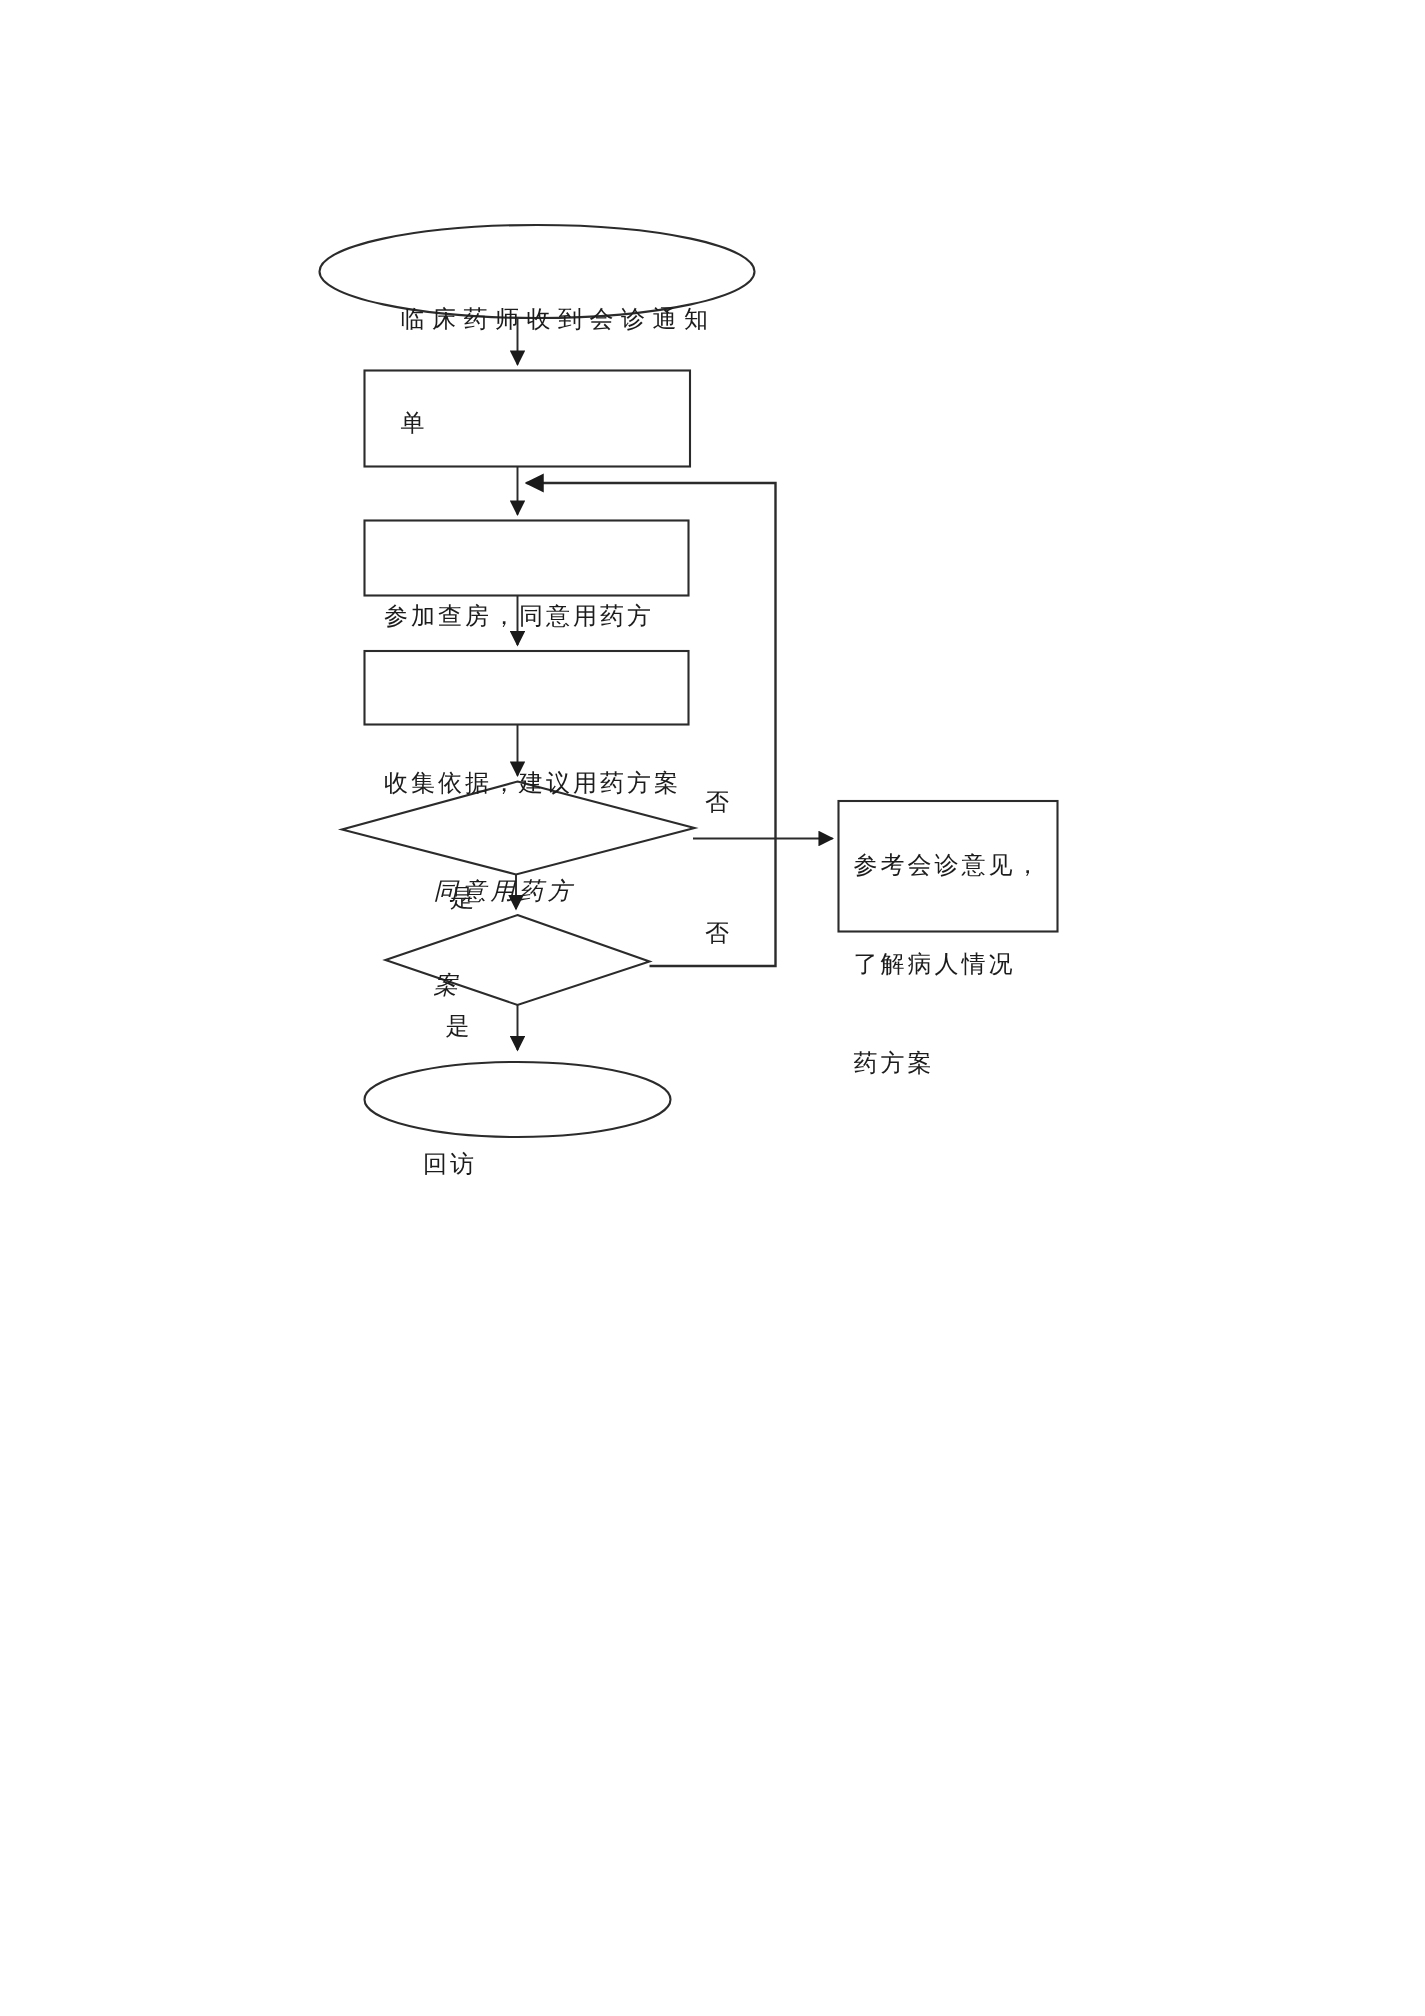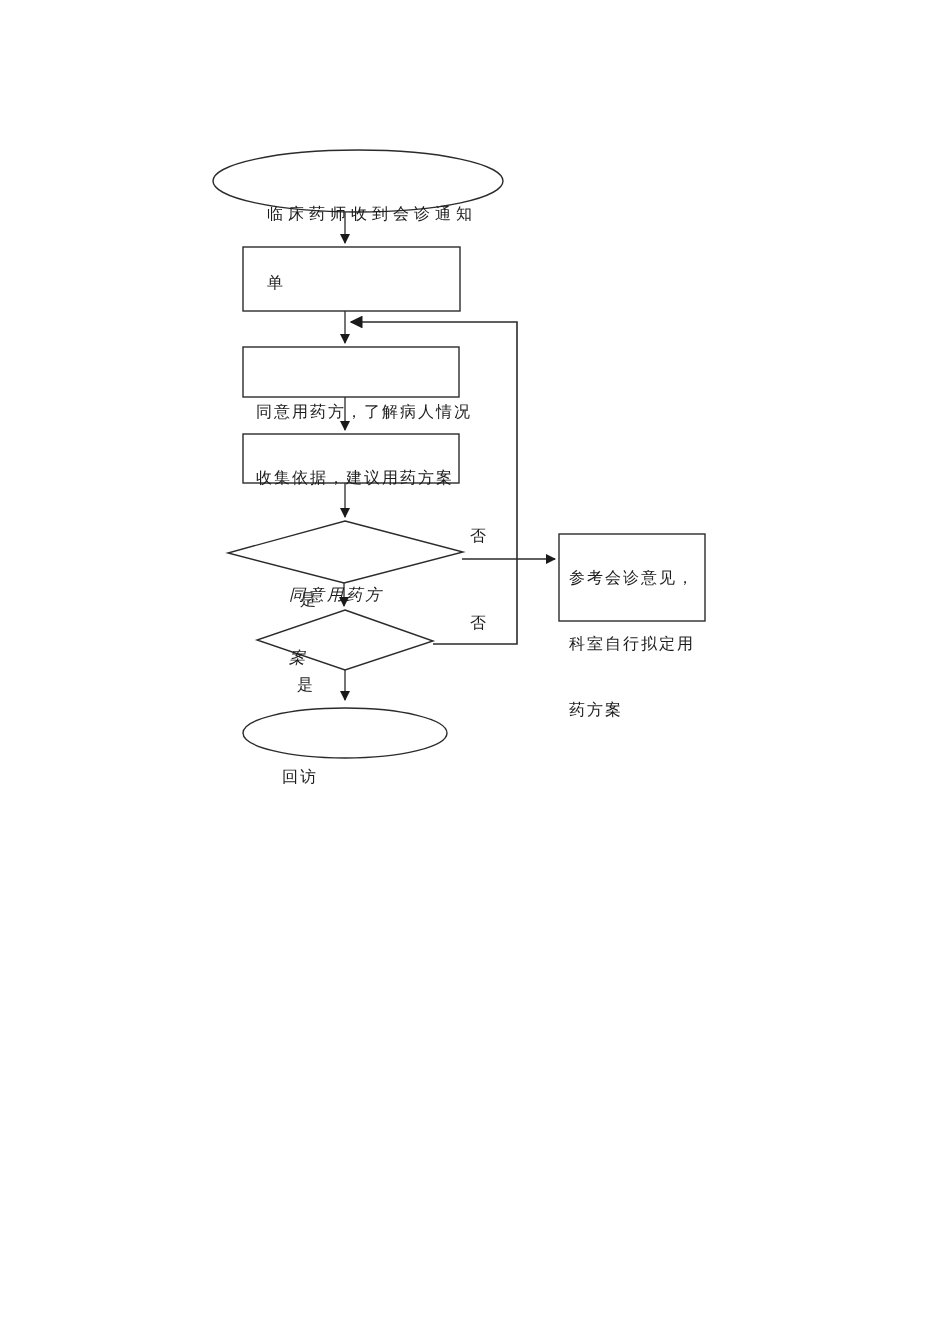--- a/index.html
+++ b/index.html
@@ -17,21 +17,21 @@
     color: #1c1c1c;
     font-size: 16px;
     line-height: 22px;
     letter-spacing: 2px;
     white-space: pre;
   }
   .txt div { min-height: 1em; }
   .start-txt  { left: 267px; top: 156px; line-height: 23px; letter-spacing: 5px; }
   .step1-txt  { left: 252px; top: 253px; line-height: 21px; }
   .step2-txt  { left: 256px; top: 357px; }
-  .step3-txt  { left: 256px; top: 423px; }
+  .step3-txt  { left: 256px; top: 468px; }
   .dec1-txt   { left: 289px; top: 542px; line-height: 21px; letter-spacing: 3px; font-style: italic; }
   .dec2-txt   { left: 310px; top: 628px; line-height: 21px; letter-spacing: 7px; }
   .side-txt   { left: 569px; top: 523px; line-height: 22px; }
   .end-txt    { left: 282px; top: 722px; }
   .lbl { position: absolute; color: #1c1c1c; font-size: 16px; line-height: 16px; }
   .no1-lbl  { left: 470px; top: 528px; }
   .yes1-lbl { left: 300px; top: 592px; }
   .no2-lbl  { left: 470px; top: 615px; }
   .yes2-lbl { left: 297px; top: 677px; }
   .shape { fill: none; stroke: #2b2b2b; stroke-width: 1.4; }
@@ -69,36 +69,36 @@
     <polyline class="edge-thick" points="433,644 517,644 517,322 351,322" marker-end="url(#arr)"></polyline>
   </svg>
 
   <div class="txt start-txt">
     <div>临床药师收到会诊通知</div>
     <div>单</div>
   </div>
 
 
   <div class="txt step2-txt">
-    <div>同意用药方，了解病人情况</div>
+    <div>参加查房，同意用药方</div>
   </div>
 
   <div class="txt step3-txt">
     <div>收集依据，建议用药方案</div>
   </div>
 
   <div class="txt dec1-txt">
     <div>同意用药方</div>
     <div>案</div>
   </div>
 
 
   <div class="txt side-txt">
     <div>参考会诊意见，</div>
-    <div>科室自行拟定用</div>
+    <div>了解病人情况</div>
     <div>药方案</div>
   </div>
 
   <div class="txt end-txt">
     <div>回访</div>
   </div>
 
   <div class="lbl no1-lbl">否</div>
   <div class="lbl yes1-lbl">是</div>
   <div class="lbl no2-lbl">否</div>

